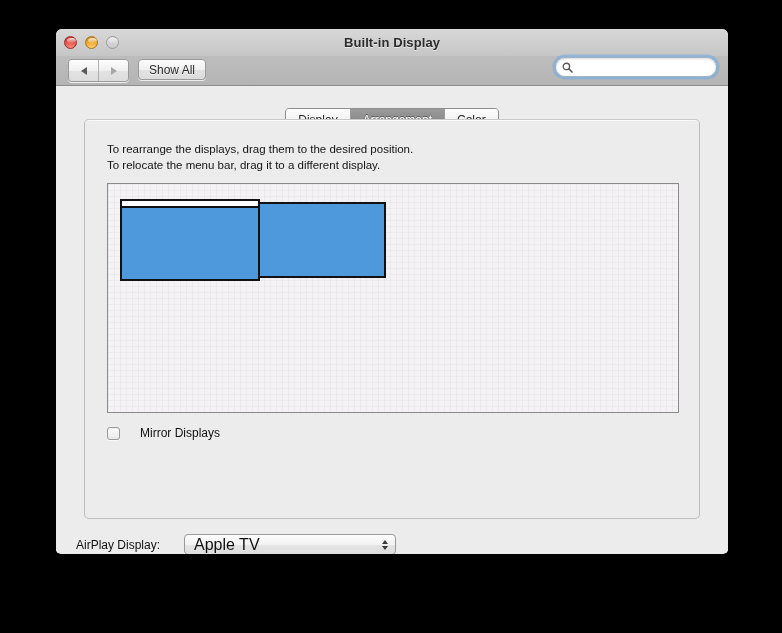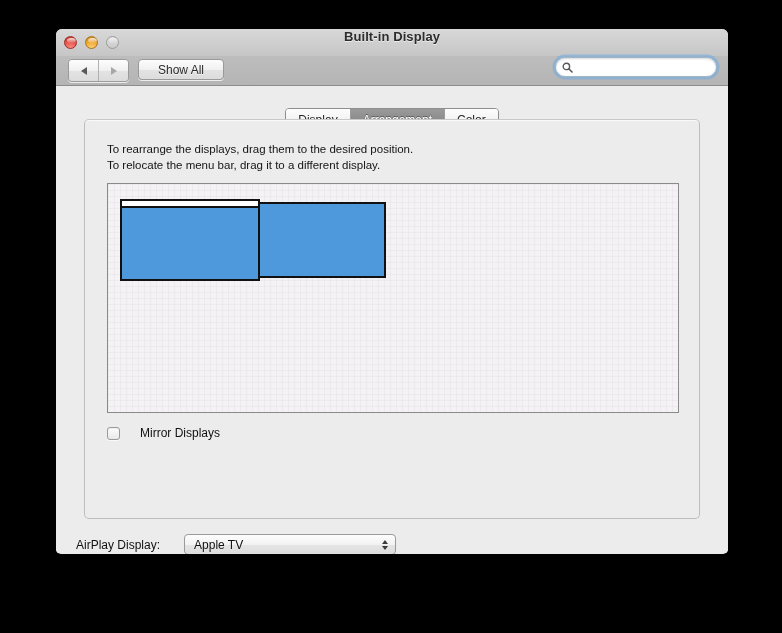--- a/index.html
+++ b/index.html
@@ -34,21 +34,21 @@
     position: relative;
     height: 57px;
     background: linear-gradient(to bottom, #d8d8d8 0%, #c6c6c6 48%, #bdbdbd 49%, #b4b4b4 100%);
     border-bottom: 1px solid #8d8d8d;
     box-sizing: border-box;
   }
   #title-text {
     position: absolute;
     left: 0;
     right: 0;
-    top: 0;
+    top: 6px;
     text-align: center;
     font-size: 13px;
     font-weight: bold;
     color: #2c2c2c;
     text-shadow: 0 1px 0 rgba(255,255,255,0.6);
     letter-spacing: 0.1px;
   }
 
   
   #traffic {
@@ -116,21 +116,21 @@
   }
   .tri.left  { border-right: 6px solid #5a5a5a; }
   .tri.right { border-left: 6px solid #a8a8a8; }
 
   
   #showall {
     position: absolute;
     left: 82px;
     top: 30px;
     height: 21px;
-    padding: 0 19px;
+    padding: 0 10px;
     display: flex;
     align-items: center;
     font-size: 12px;
     color: #2b2b2b;
     border: 1px solid #9a9a9a;
     border-radius: 4px;
     background: linear-gradient(to bottom, #fdfdfd 0%, #f0f0f0 50%, #e3e3e3 51%, #dcdcdc 100%);
     box-shadow: 0 1px 0 rgba(255,255,255,0.75);
     box-sizing: border-box;
     text-shadow: 0 1px 0 rgba(255,255,255,0.7);
@@ -304,21 +304,21 @@
     height: 21px;
     box-sizing: border-box;
     border: 1px solid #9a9a9a;
     border-radius: 4px;
     background: linear-gradient(to bottom, #fdfdfd 0%, #f2f2f2 50%, #e5e5e5 51%, #dddddd 100%);
     box-shadow: 0 1px 0 rgba(255,255,255,0.75);
     display: flex;
     align-items: center;
     padding-left: 9px;
   }
-  #airplay-value { font-size: 12px; color: #111111; }
+  #airplay-value { font-size: 16px; color: #111111; }
   #airplay-arrows {
     position: absolute;
     right: 7px;
     top: 50%;
     transform: translateY(-50%);
     display: flex;
     flex-direction: column;
     align-items: center;
     gap: 2px;
   }

